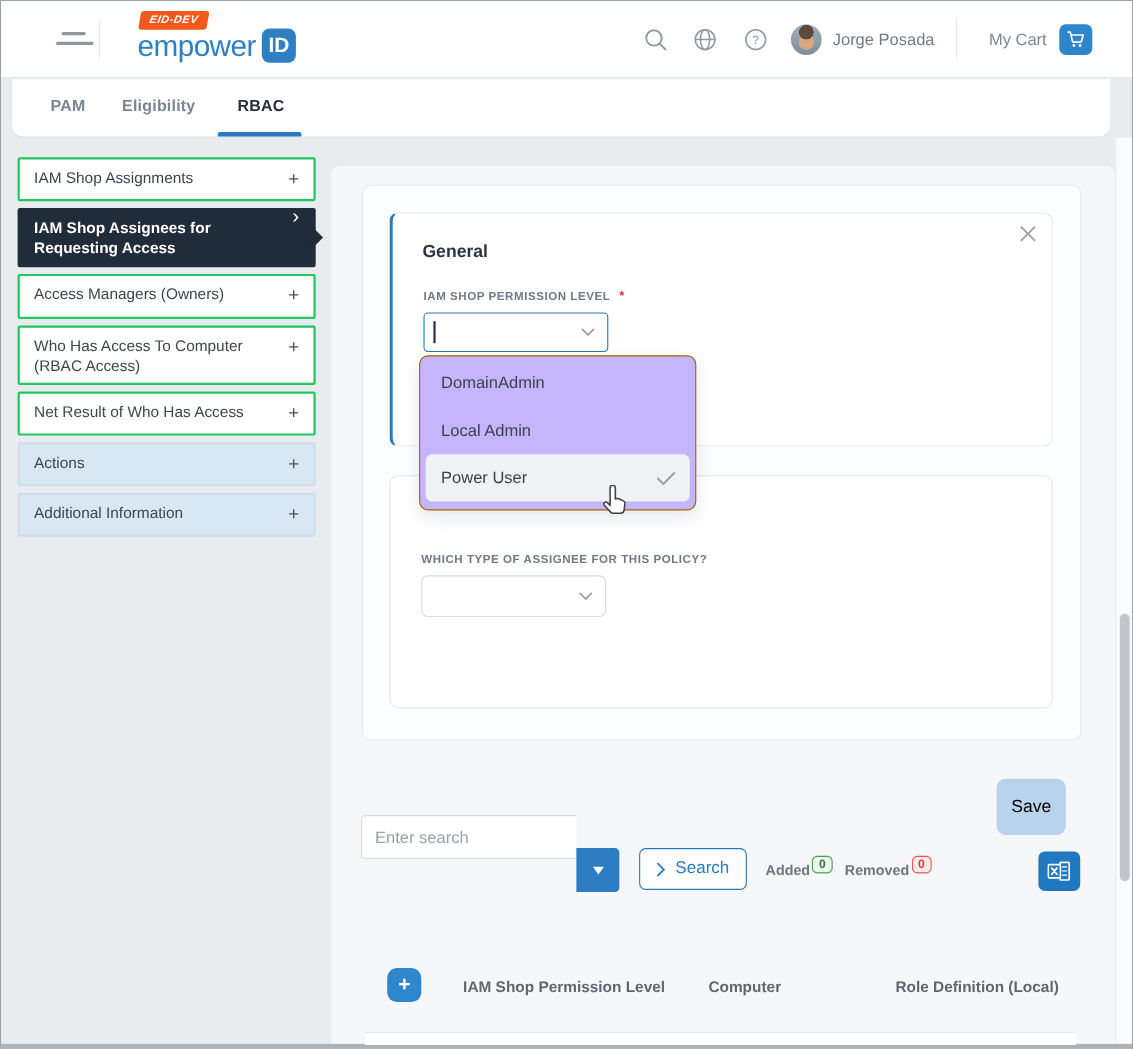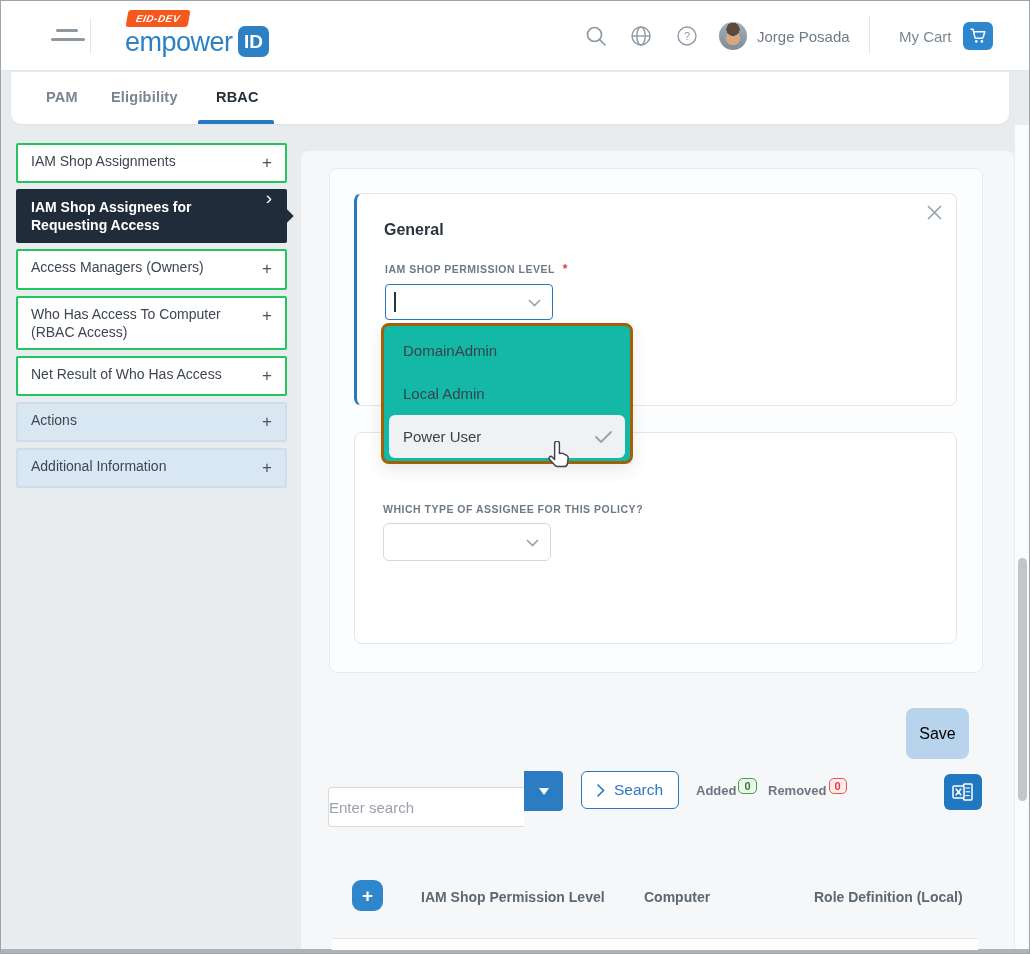--- a/index.html
+++ b/index.html
@@ -59,28 +59,28 @@
   .card.c2 .field-label { top:70px; }
   .req { color:#e53935; font-size:12px; margin-left:8px; }
   .close-x { position:absolute; right:10px; top:8px; width:24px; height:24px; background:none; border:none; cursor:pointer; }
   .combo { position:absolute; left:28px; width:168px; background:#fff; border-radius:4px; cursor:pointer; }
   .combo.open { top:90px; height:36px; border:1.5px solid #2878c2; }
   .combo.idle { top:90px; height:38px; border:1px solid #d5dade; border-radius:6px; }
   .caret { position:absolute; left:8px; top:7px; width:1.5px; height:20px; background:#2b3440; }
   .combo-chev { position:absolute; right:11px; top:50%; transform:translateY(-50%); }
 
   
-  .dropdown { position:absolute; left:380px; top:322px; width:252px; height:141px; background:#14b8a6; border:3px solid #a16207; border-radius:8px; box-shadow:0 6px 16px rgba(33,43,54,.10); z-index:20; padding-top:3px; }
+  .dropdown { position:absolute; left:380px; top:322px; width:252px; height:141px; background:#c4b5fd; border:1px solid #a16207; border-radius:8px; box-shadow:0 6px 16px rgba(33,43,54,.10); z-index:20; padding-top:3px; }
   .opt { display:flex; align-items:center; height:43px; margin:0 5px; padding:0 13px 0 14px; font-size:15px; color:#39424d; font-weight:500; border-radius:6px; cursor:pointer; justify-content:space-between; }
   .opt.hl { background:#f0f1f3; }
   .hand-cursor { position:absolute; left:545px; top:440px; z-index:30; }
 
   
   .save-btn { position:absolute; left:905px; top:707px; width:63px; height:51px; background:#b7d4ec; border:none; border-radius:8px; color:#000000; font-size:16px; font-weight:500; cursor:pointer; font-family:inherit; }
-  .search-input { position:absolute; left:327px; top:786px; width:196px; height:40px; border:1px solid #d6dade; border-right:none; border-radius:4px 0 0 4px; padding:0 0; font-size:15px; color:#39424d; font-family:inherit; outline:none; }
+  .search-input { position:absolute; left:327px; top:740px; width:196px; height:40px; border:1px solid #d6dade; border-right:none; border-radius:4px 0 0 4px; padding:0 12px; font-size:15px; color:#39424d; font-family:inherit; outline:none; }
   .search-input::placeholder { color:#9aa1aa; }
   .search-dd-btn { position:absolute; left:523px; top:770px; width:39px; height:40px; background:#2c7cc4; border:none; border-radius:0 4px 4px 0; cursor:pointer; display:flex; align-items:center; justify-content:center; }
   .tri-down { width:0; height:0; border-left:5.5px solid transparent; border-right:5.5px solid transparent; border-top:7px solid #fff; }
   .search-btn { position:absolute; left:580px; top:770px; width:98px; height:38px; background:#fff; border:1px solid #2878c2; border-radius:6px; color:#2878c2; font-size:15.5px; font-family:inherit; cursor:pointer; display:flex; align-items:center; justify-content:center; gap:9px; }
   .count-group { position:absolute; top:772px; display:flex; align-items:center; }
   .count-group.added { left:695px; } .count-group.removed { left:767px; }
   .count-label { font-size:13px; font-weight:700; color:#6c7680; margin-top:10px; }
   .count-badge { font-size:11px; font-weight:700; border-radius:5px; padding:1px 5px; margin-left:2px; }
   .count-badge.green { border:1.5px solid #43a047; background:#ecf6ec; color:#2e7d32; }
   .count-badge.red { border:1.5px solid #ef5350; background:#fdeceb; color:#e53935; }

